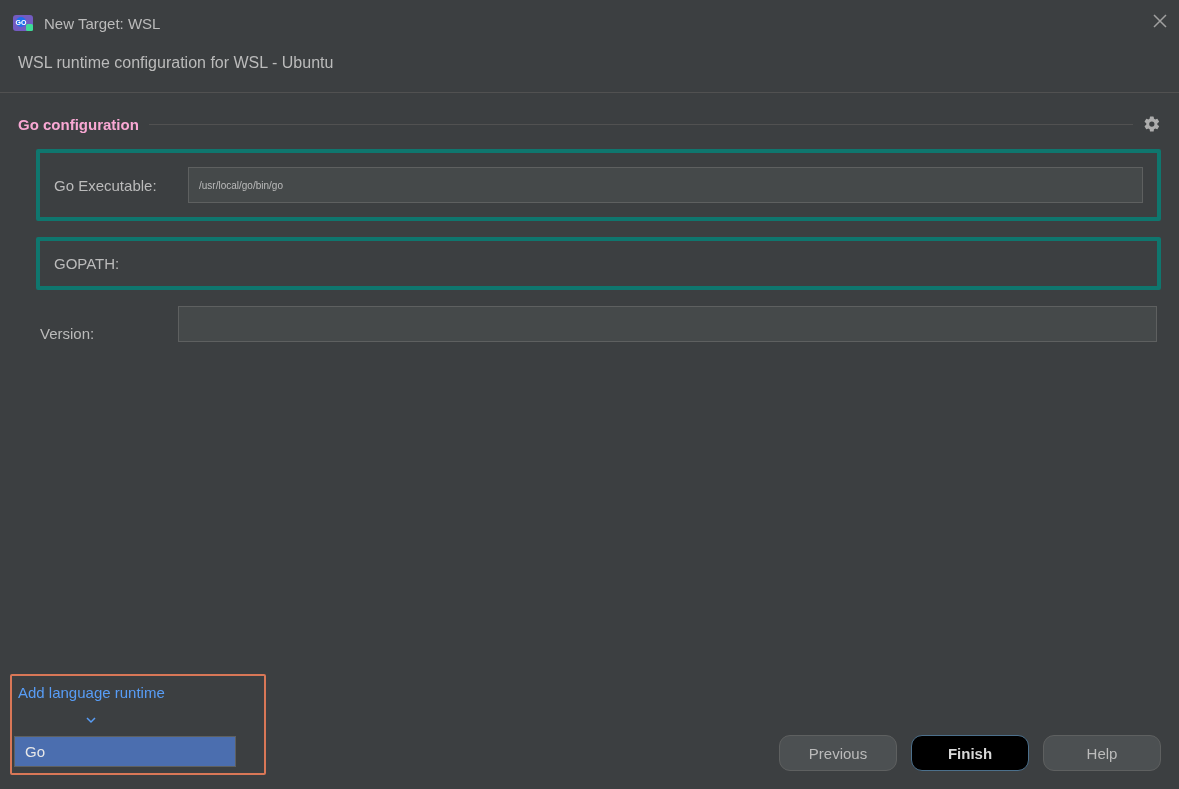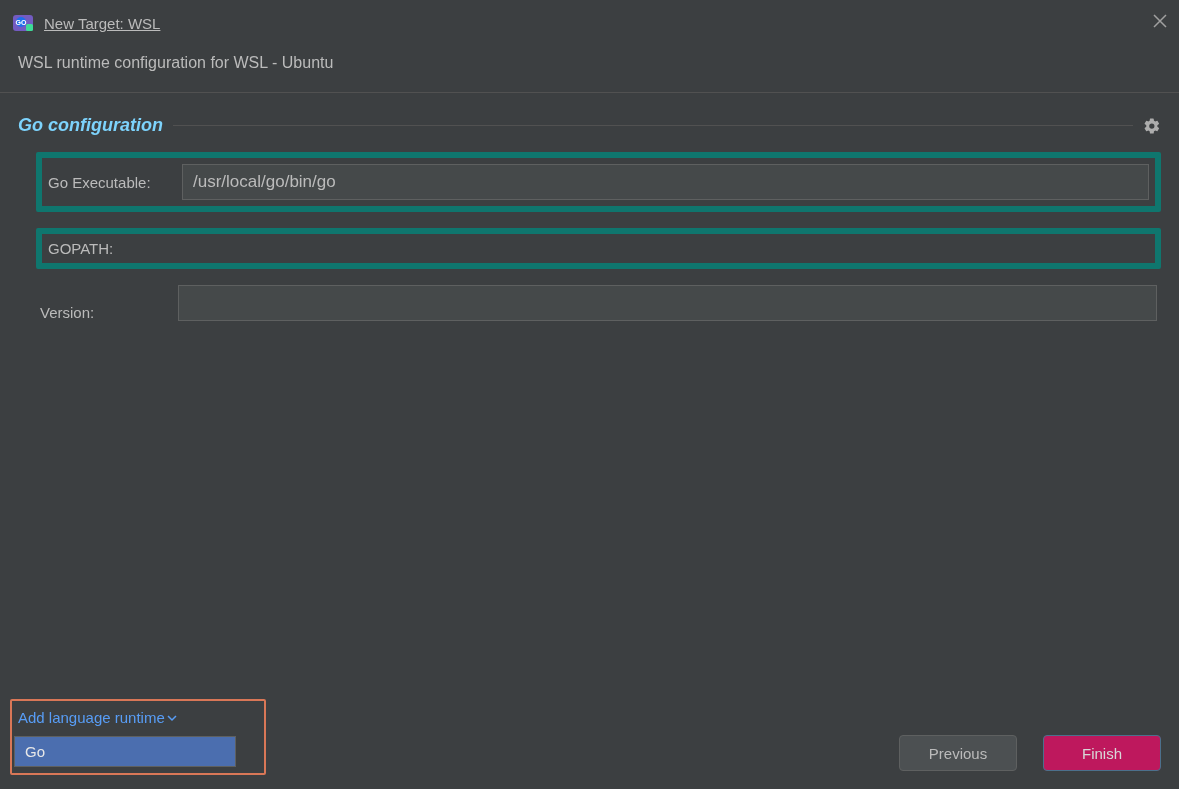--- a/index.html
+++ b/index.html
@@ -8,21 +8,20 @@
     background: #3c3f41;
     font-family: "Segoe UI", Arial, sans-serif;
     font-size: 14px; color: #bbbbbb;
     overflow: hidden;
     position: relative;
   }
   .titlebar {
     display: flex; align-items: center;
     padding: 23px 12px;
     height: 44px;
-    text-decoration: underline;
   }
   .titlebar .icon {
     width: 22px; height: 22px; margin-right: 10px;
     display: inline-flex; align-items: center; justify-content: center;
   }
   .titlebar .title { font-size: 15px; color: #bbbbbb; }
   .titlebar .close {
     margin-left: auto; cursor: pointer;
     color: #a0a0a0; font-size: 16px;
   }
@@ -34,25 +33,24 @@
     height: 1px; background: #515151;
   }
   .section {
     padding: 22px 18px 0 18px;
   }
   .section-header {
     display: flex; align-items: center; gap: 10px;
     margin-bottom: 16px;
   }
   .section-title {
-    font-size: 18px;
+    font-size: 15px;
     font-weight: bold;
-    color: #7dd3fc;
+    color: #f9a8d4;
     white-space: nowrap;
-    font-style: italic;
   }
   .section-line {
     flex: 1; height: 1px; background: #515151;
   }
   .gear {
     color: #adadad; cursor: pointer;
     display: inline-flex;
   }
   .form-row {
     display: flex; align-items: flex-end;
@@ -63,28 +61,28 @@
     width: 140px;
     font-size: 15px;
     color: #bbbbbb;
   }
   .form-input {
     flex: 1;
     height: 36px;
     background: #45494a;
     border: 1px solid #5e6060;
     color: #bbbbbb;
-    font-size: 17px;
+    font-size: 10px;
     padding: 0 10px;
     outline: none;
   }
   .highlight-box {
-    border: 6px solid #0f766e;
+    border: 4px solid #0f766e;
     border-radius: 2px;
-    padding: 6px;
+    padding: 14px;
     display: flex; align-items: center;
   }
   .highlight-box .form-label { width: 134px; }
   .row-wrap {
     margin-left: 18px;
     margin-right: 0;
     margin-bottom: 16px;
   }
   .bottom-area {
     position: absolute;
@@ -97,22 +95,23 @@
     bottom: 14px;
     width: 256px;
     border: 2px solid #d97757;
     border-radius: 2px;
     padding: 2px 2px 6px 2px;
   }
   .add-runtime-link {
     color: #589df6;
     font-size: 15px;
     cursor: pointer;
-    display: inline-flex; align-items: center; gap: 1px;
+    display: inline-flex; align-items: center; gap: 13px;
     padding: 6px 4px 8px 4px;
+    flex-direction: column;
   }
   .chevron {
     display: inline-flex;
   }
   .dropdown-menu {
     background: #46494b;
     border: 1px solid #5e6060;
     width: 222px;
     margin-top: 2px;
   }
@@ -126,30 +125,29 @@
   .button-row {
     display: flex; justify-content: flex-end; gap: 14px;
     align-items: center;
   }
   .btn {
     min-width: 118px; height: 36px;
     background: #4c5052;
     border: 1px solid #5e6060;
     color: #bbbbbb;
     font-size: 15px;
-    border-radius: 4px;
+    border-radius: 11px;
     cursor: pointer;
     display: inline-flex; align-items: center; justify-content: center;
   }
   .btn.primary {
-    background: #be185d;
+    background: #000000;
     border-color: #4c708c;
     color: #d8d8d8;
-    font-weight: normal;
-    margin-left: 12px;
+    font-weight: bold;
   }
 </style>
 </head>
 <body>
 
 <div class="titlebar">
   <span class="icon">
     <svg width="22" height="22" viewBox="0 0 22 22">
       <rect x="1" y="3" width="20" height="16" rx="3" fill="#735bc1"></rect>
       <circle cx="9" cy="10" r="5" fill="#1f6feb"></circle>
@@ -210,14 +208,15 @@
   </div>
   <div class="dropdown-menu">
     <div class="dropdown-item">Go</div>
   </div>
 </div>
 
 <div class="bottom-area">
   <div class="button-row">
     <button class="btn">Previous</button>
     <button class="btn primary">Finish</button>
+    <button class="btn">Help</button>
   </div>
 </div>
 
 </body></html>

